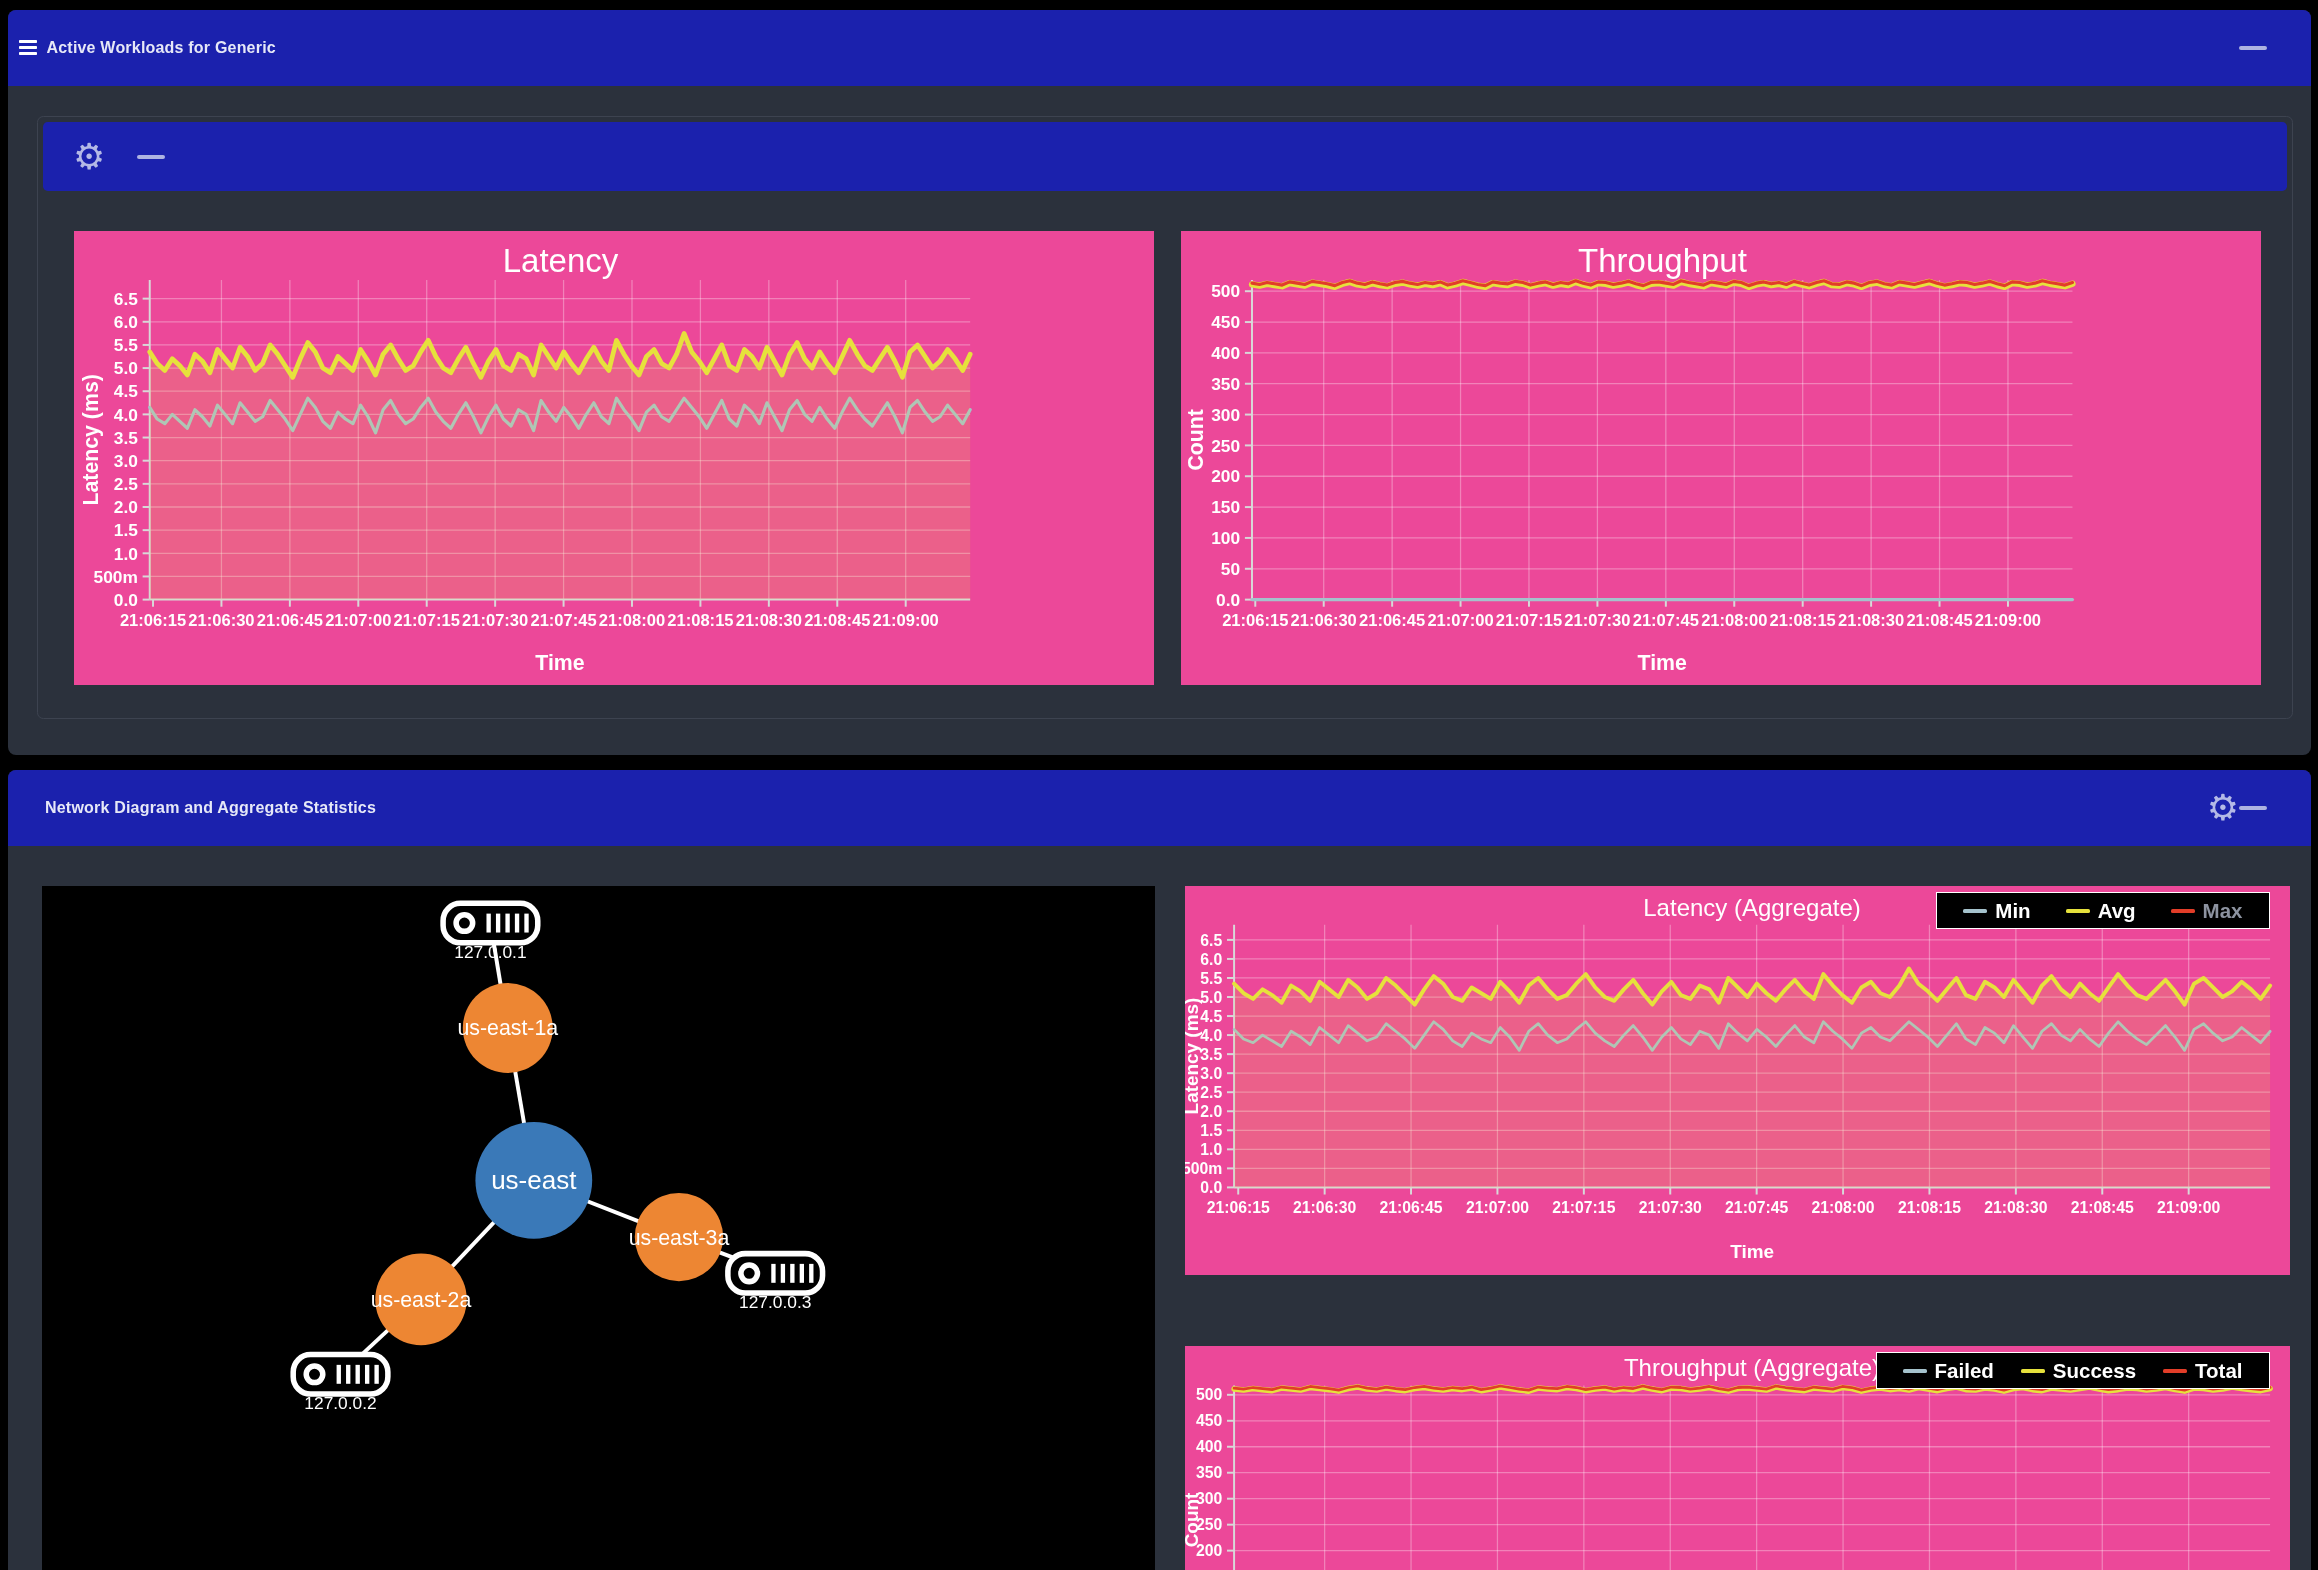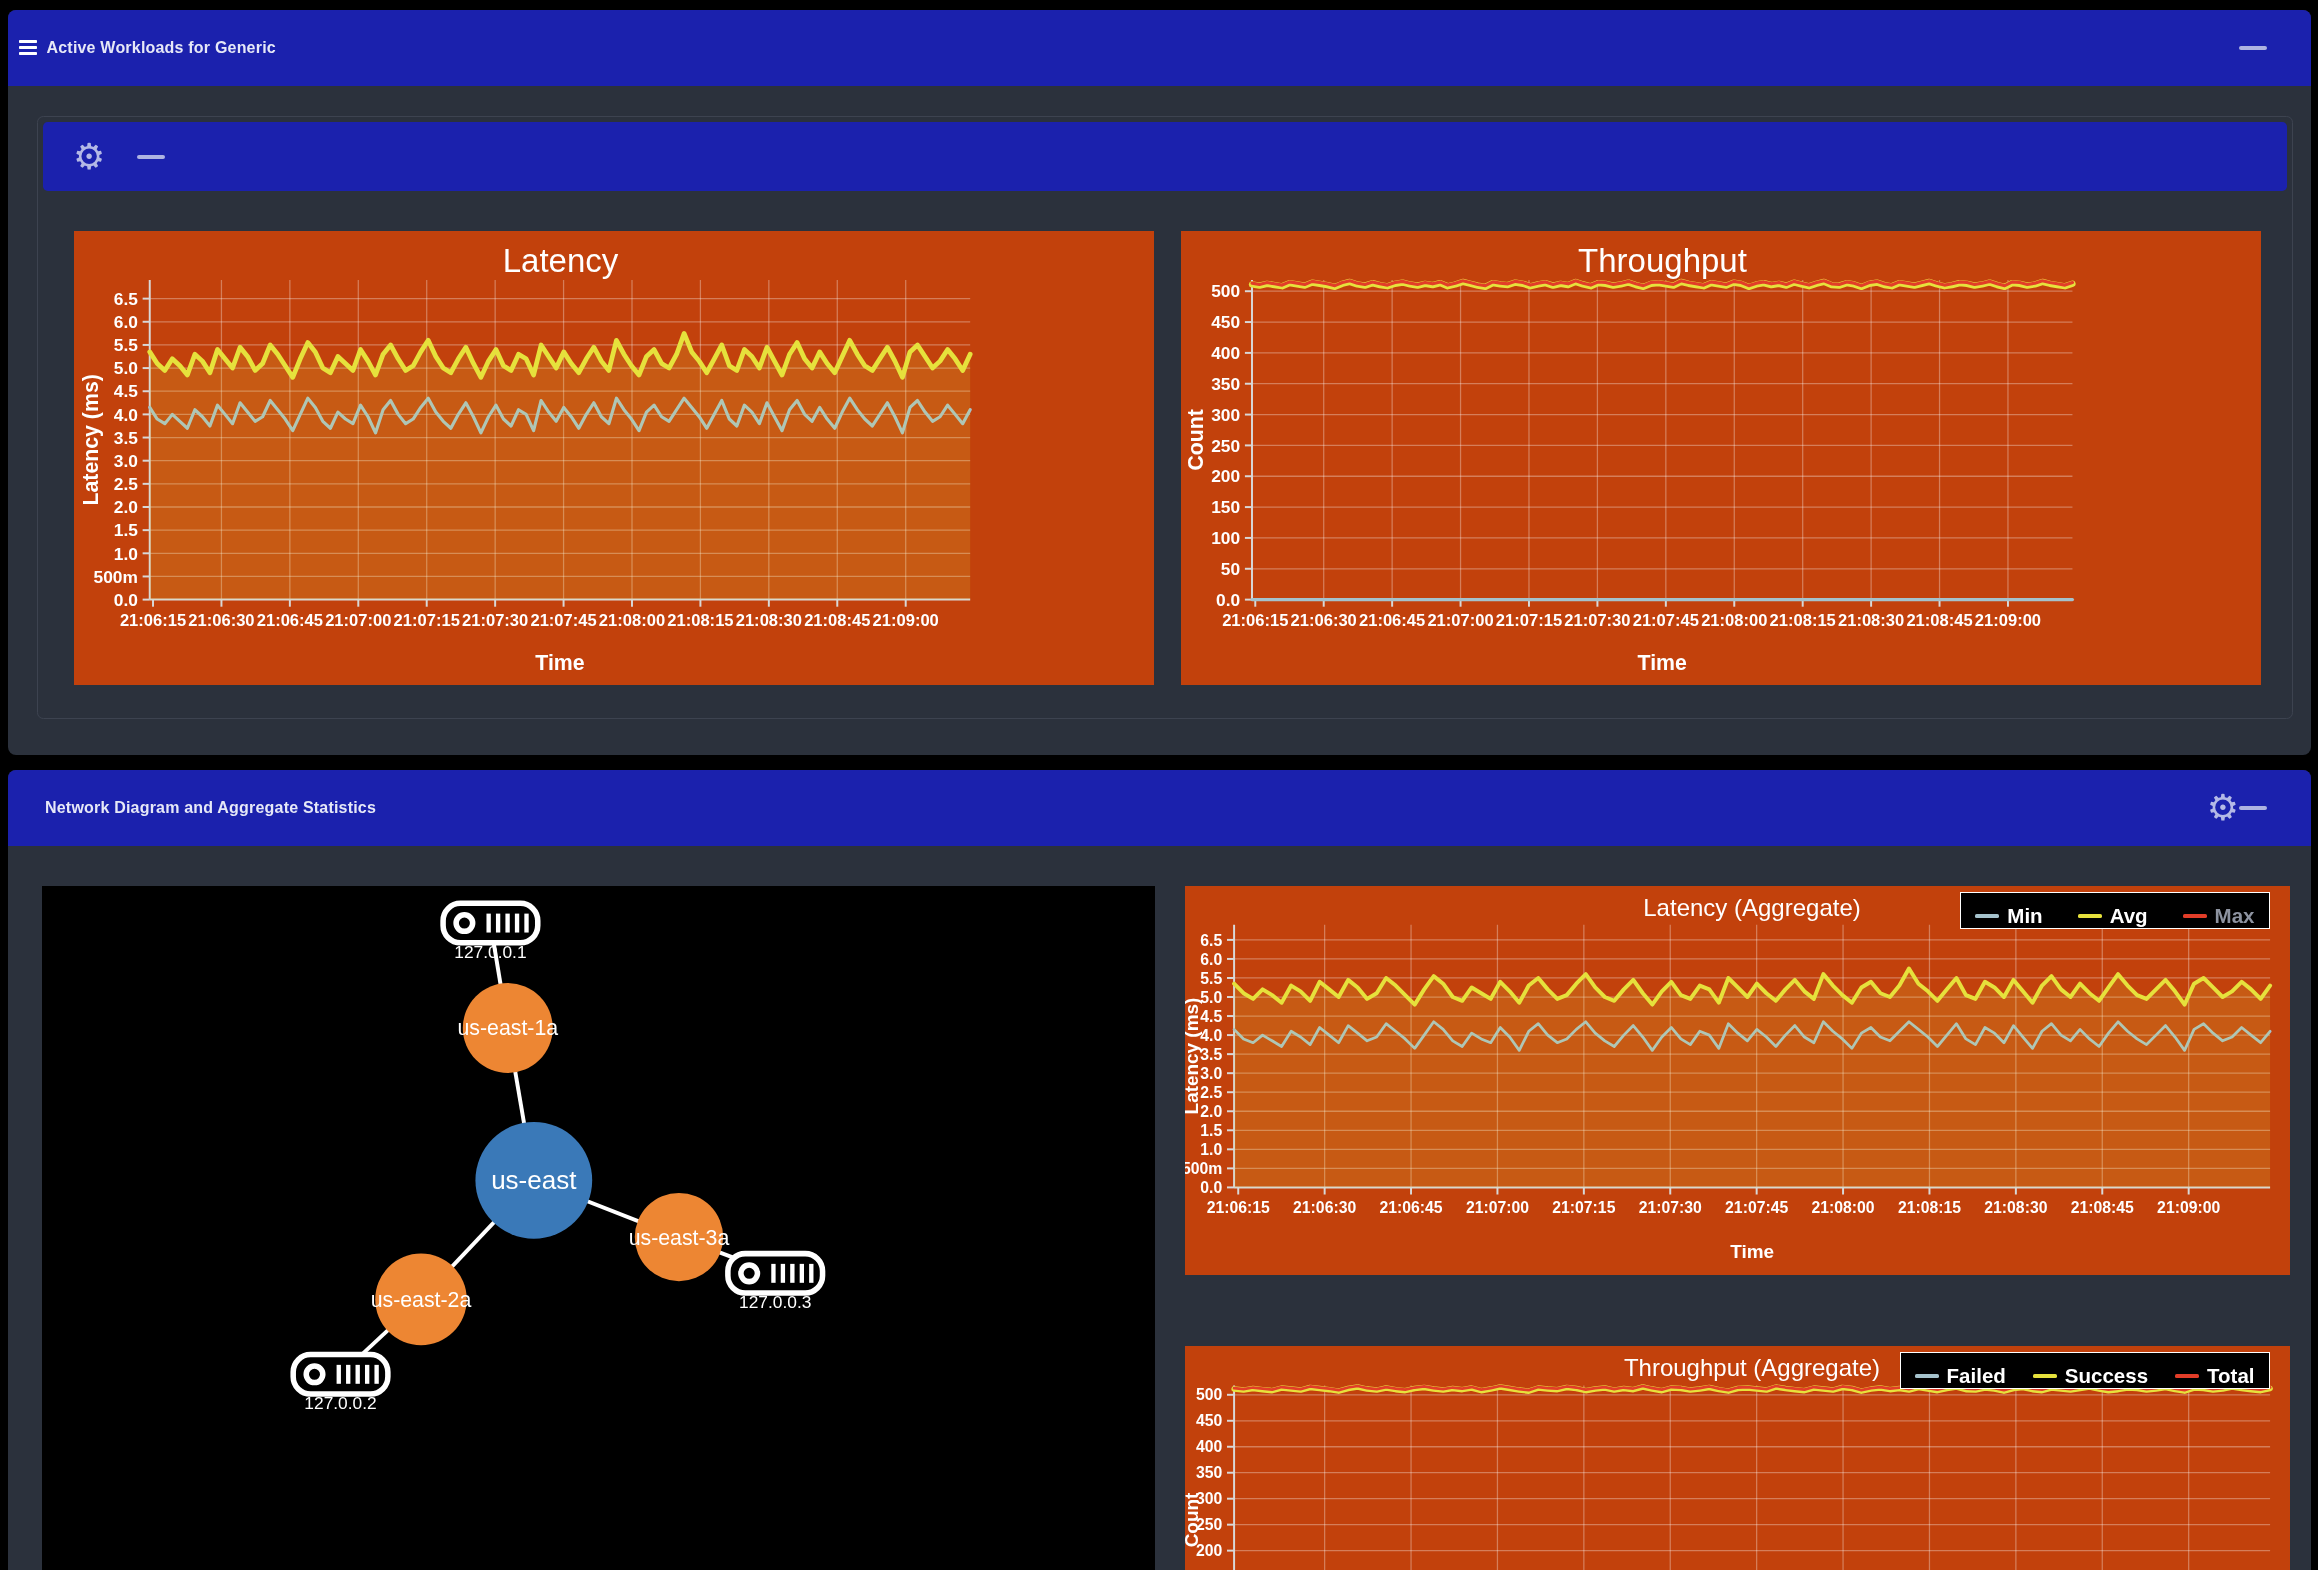--- a/index.html
+++ b/index.html
@@ -18,33 +18,33 @@
   .burger i{display:block;width:18px;height:3.2px;background:#fff;border-radius:0.8px}
   .minus{display:inline-block;width:28px;height:4px;background:#aeb3e2;border-radius:2.4px;cursor:pointer}
   .gear{font-size:36px;line-height:36px;color:#b4b9e6;cursor:pointer;user-select:none}
   .subpanel{
     position:absolute;border:1.6px solid #3d4350;border-radius:6.3px;background:#2b313c;
   }
   .toolbar{
     position:absolute;background:#1b21ad;border-radius:4.7px;
     display:flex;align-items:center;gap:32px;padding-left:30px;box-sizing:border-box;
   }
-  .chart{position:absolute;background:#c2410c}
+  .chart{position:absolute;background:#ec4899}
   .chart svg{position:absolute;left:0;top:0;font-family:"Liberation Sans",sans-serif}
   .chart-title{
     position:absolute;text-align:center;color:#fff;font-weight:400;z-index:2;pointer-events:none;
   }
   #chart-0 .chart-title,#chart-1 .chart-title{font-size:33px;top:11px}
   #chart-2 .chart-title,#chart-3 .chart-title{font-size:24px;top:8px}
   #chart-0 .chart-title{left:76px;width:821px}
   #chart-1 .chart-title{left:71px;width:821px}
   #chart-2 .chart-title,#chart-3 .chart-title{left:49px;width:1036px}
   .legend{
     position:absolute;top:6.3px;right:20.5px;height:35px;border:1.6px solid #fff;background:#000;
-    display:flex;align-items:flex-end;padding:0 14px;z-index:3;
+    display:flex;align-items:center;padding:0 26px;z-index:3;
   }
   .lentry{display:flex;align-items:center;gap:8px;font-size:20.5px;color:#fff;font-weight:bold}
   .sw{display:inline-block;width:24px;height:4px;border-radius:1.6px}
   #network{position:absolute;background:#000}
 </style>
 </head>
 <body>
 
 <div class="panel-bg" style="left:8px;top:9.5px;width:2303px;height:745px"></div>
 

